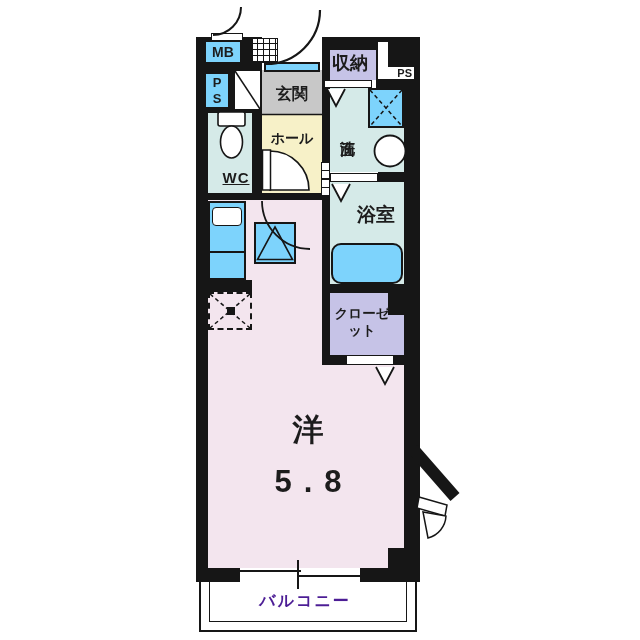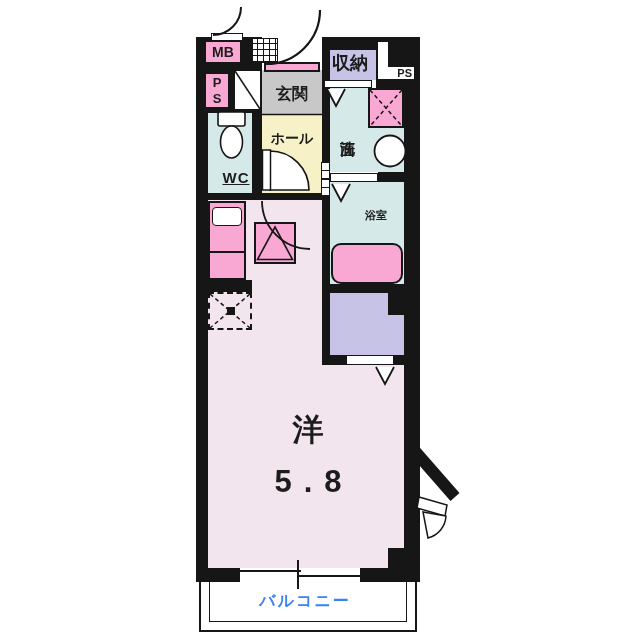--- a/index.html
+++ b/index.html
@@ -5,21 +5,21 @@
   html,body{margin:0;padding:0;background:#ffffff;}
   #canvas{position:relative;width:640px;height:640px;background:#ffffff;overflow:hidden;
           font-family:"Liberation Sans","DejaVu Sans",sans-serif;color:#161616;}
   .abs{position:absolute;box-sizing:border-box;}
   .wall{background:#161616;}
   .room-pink{background:#f3e5ee;}
   .room-cyan{background:#d5eae8;}
   .room-yellow{background:#f7f1c8;}
   .room-gray{background:#c8c8c8;}
   .room-lav{background:#c6c3e7;}
-  .fix{background:#f9a8d4;border:2px solid #161616;}
+  .fix{background:#7dd3fc;border:2px solid #161616;}
   .fix-thin{background:#ffffff;border:1.5px solid #161616;}
   .lbl{display:flex;align-items:center;justify-content:center;
        font-weight:bold;color:#1c1c1c;white-space:nowrap;}
   .lbl-v{writing-mode:vertical-rl;text-orientation:upright;font-weight:bold;color:#1c1c1c;
          display:flex;align-items:center;justify-content:center;}
   svg{position:absolute;left:0;top:0;pointer-events:none;}
   .gridbox{background-color:#ffffff;border:1.5px solid #161616;
     background-image:repeating-linear-gradient(0deg,#161616 0 1.5px,transparent 1.5px 6px),
                      repeating-linear-gradient(90deg,#161616 0 1.5px,transparent 1.5px 6px);}
   .slidedoor{background-color:#ffffff;border:1px solid #161616;
@@ -100,30 +100,33 @@
     </div>
   <div class="abs lbl" style="left:208px;top:168px;width:56px;height:18px;font-size:15px;letter-spacing:1px;text-decoration:underline;">
       <span>WC</span>
     </div>
   <div class="abs lbl" style="left:324px;top:54px;width:52px;height:18px;font-size:18px;justify-content:center;">
       <span>収納</span>
     </div>
   <div class="abs lbl-v" style="left:336px;top:104px;width:22px;height:54px;font-size:15px;letter-spacing:2px;">
       <span>洗面</span>
     </div>
-  <div class="abs lbl" style="left:330px;top:205px;width:92px;height:20px;font-size:11px;">
+  <div class="abs lbl" style="left:330px;top:205px;width:92px;height:20px;font-size:19px;">
       <span>浴室</span>
+    </div>
+  <div class="abs lbl" style="left:331px;top:304px;width:62px;height:38px;font-size:13.5px;white-space:normal;text-align:center;line-height:1.25;">
+      <span>クローゼット</span>
     </div>
   <div class="abs lbl" style="left:278px;top:411px;width:60px;height:38px;font-size:31px;">
       <span>洋</span>
     </div>
   <div class="abs lbl" style="left:253px;top:462px;width:110px;height:40px;font-size:31px;letter-spacing:12px;padding-left:12px;">
       <span>5.8</span>
     </div>
-  <div class="abs lbl" style="left:230px;top:590px;width:150px;height:22px;font-size:16px;letter-spacing:2px;font-weight:bold;color:#3b82f6;">
+  <div class="abs lbl" style="left:230px;top:590px;width:150px;height:22px;font-size:16px;letter-spacing:2px;font-weight:bold;color:#4c1d95;">
       <span>バルコニー</span>
     </div>
 
   <svg width="640" height="640" viewBox="0 0 640 640">
 
     <path d="M 213,35 A 28,28 0 0 0 241,7" fill="none" stroke="#161616" stroke-width="2"></path>
 
     <path d="M 266,64 A 54,54 0 0 0 320,10" fill="none" stroke="#161616" stroke-width="2.2"></path>
 
     <path d="M 270,151 A 39,39 0 0 1 309,190 L 270,190 Z" fill="#ffffff" stroke="#161616" stroke-width="1.6"></path>

